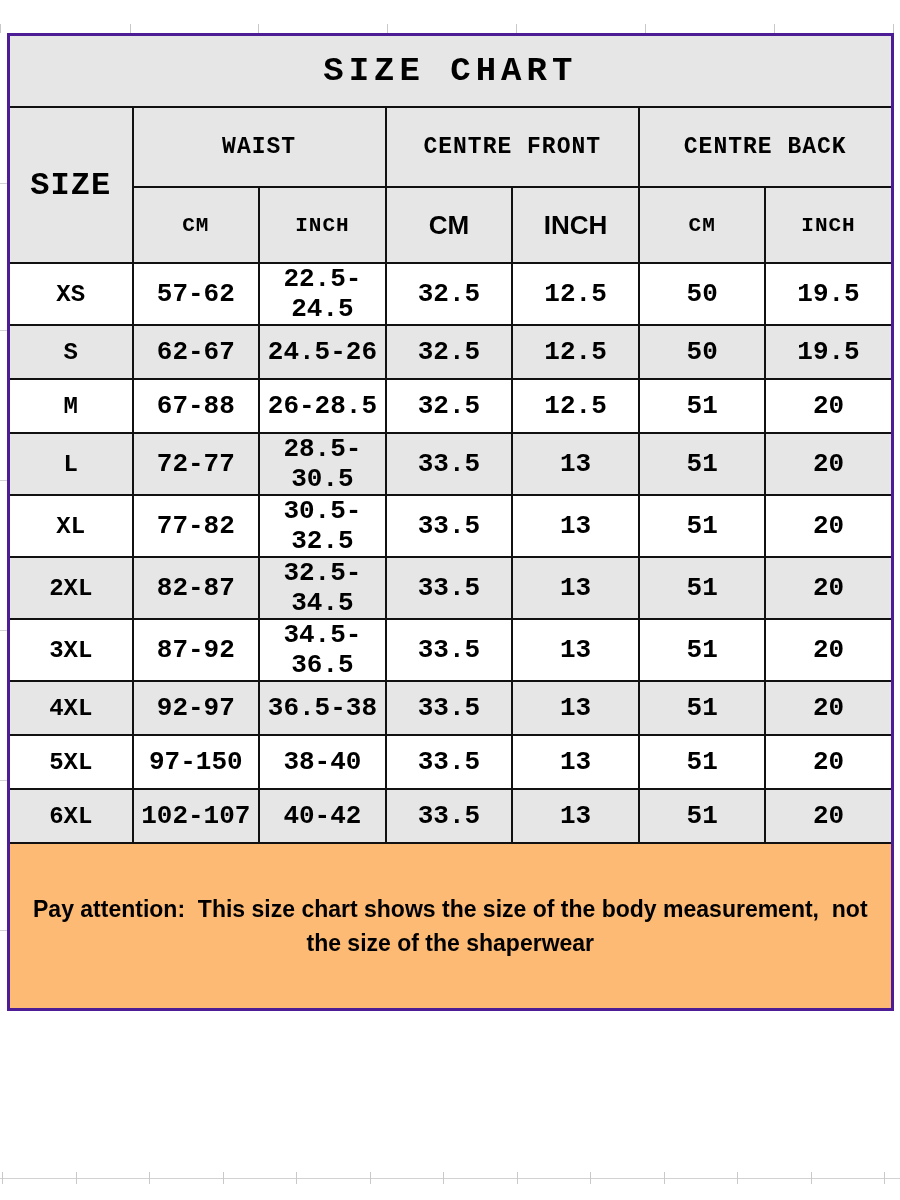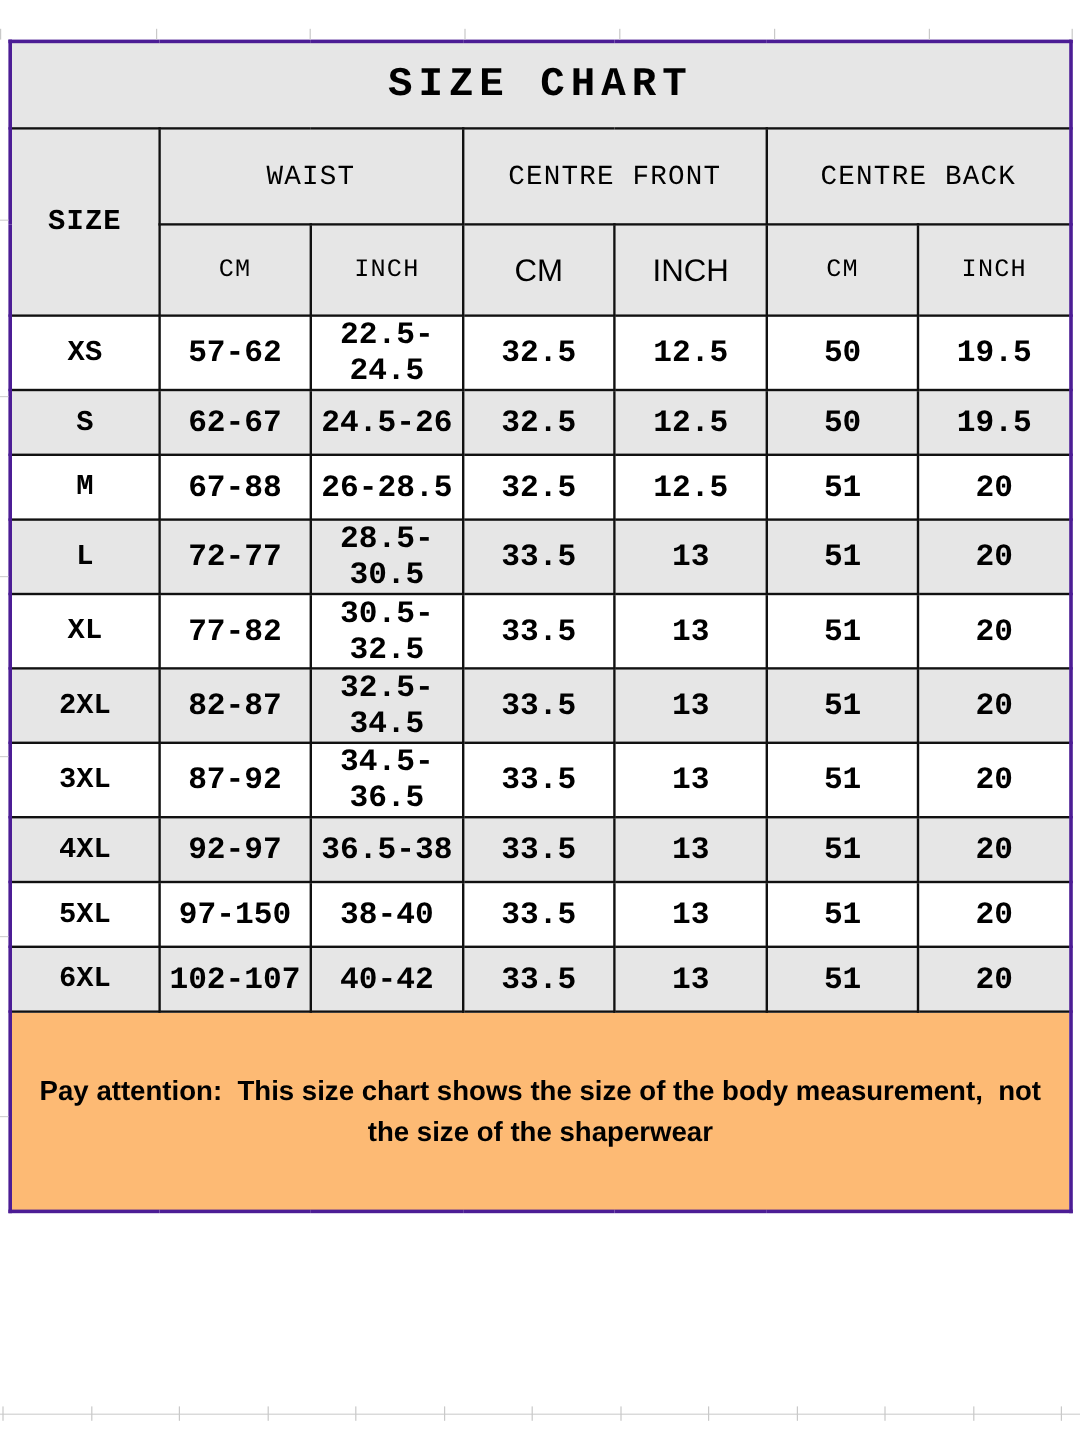--- a/index.html
+++ b/index.html
@@ -14,23 +14,23 @@
     border:3px solid #4c1d95;
   }
   .size-table td {
     border:2px solid #111; text-align:center; vertical-align:middle;
     padding:0; overflow:hidden;
   }
   .shade { background:#e6e6e6; }
   .title-cell {
     height:70px; font-size:34px; font-weight:bold; letter-spacing:5px;
   }
-  .group-cell { height:78px; font-size:23px; font-weight:normal; letter-spacing:1px; }
-  .size-head-cell { font-size:24px; font-weight:bold; letter-spacing:1px; }
-  .unit-cell { height:74px; font-size:21px; font-weight:normal; letter-spacing:1px; }
+  .group-cell { height:78px; font-size:23px; font-weight:bold; letter-spacing:1px; }
+  .size-head-cell { font-size:32px; font-weight:bold; letter-spacing:1px; }
+  .unit-cell { height:74px; font-size:21px; font-weight:bold; letter-spacing:1px; }
   .unit-sans {
     font-family:"Liberation Sans",sans-serif; font-size:26px; letter-spacing:0;
   }
   tr.data-row { height:54px; }
   tr.data-row.alt td { background:#e6e6e6; }
   .size-cell { font-size:24px; font-weight:bold; }
   .data-cell { font-size:26px; font-weight:bold; letter-spacing:0; }
   .note-cell {
     height:164px; background:#fdba74;
     font-family:"Liberation Sans",sans-serif; font-weight:bold; font-size:23px;

